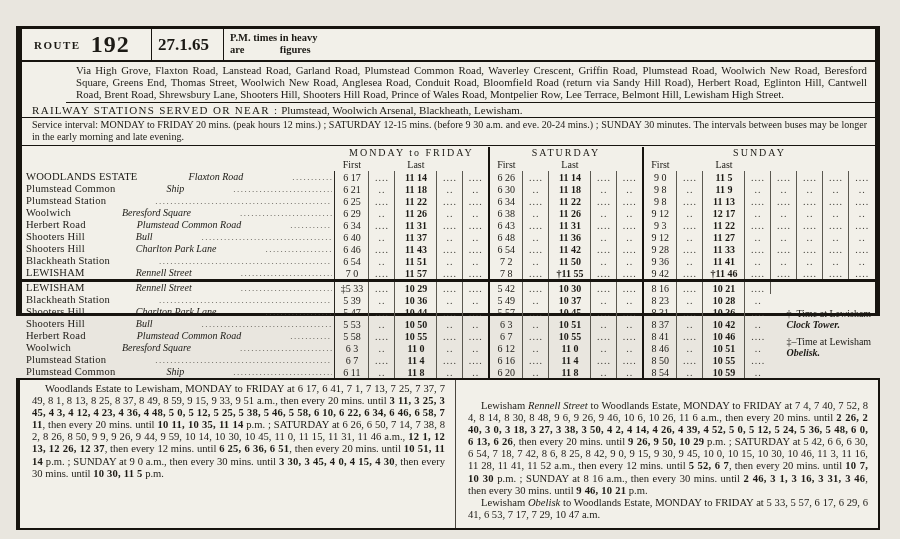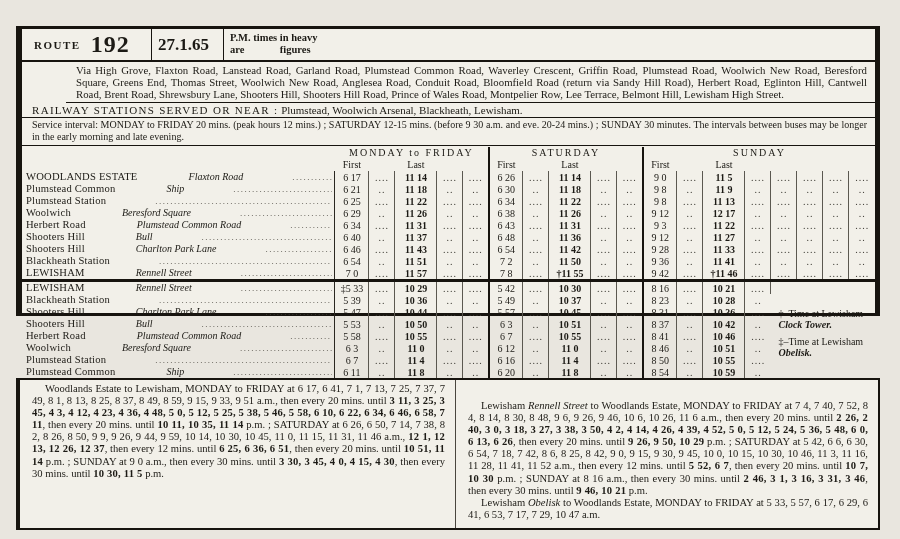--- a/index.html
+++ b/index.html
@@ -42,21 +42,21 @@
   #tt td.lbl { text-align:left; border-right:1.5px solid #2a2720; padding-left:4px; }
   .lbl-inner { display:flex; align-items:baseline;gap:47px; }
   .stop-name { font-size:10.6px; letter-spacing:0.2px; white-space:nowrap; }
   .stop-italic { font-style:italic; margin-left:4px; white-space:nowrap; }
   .leader { flex:1; overflow:hidden; white-space:nowrap; font-size:9px; color:#45423a; letter-spacing:1.5px; margin:0 2px; }
   td.pm { font-weight:bold; }
   td.fill { font-size:9px; color:#3e3b34; letter-spacing:1px; }
   #tt tbody.sec2 tr:first-child td { border-top:3px solid #17140f; }
   td.notes { vertical-align:middle; text-align:left !important; white-space:normal !important;
              font-size:10.8px; line-height:12.5px; padding:0 2px 0 7px; border-right:none !important; }
-  .note { margin-bottom:6px; }
+  .note { margin-bottom:6px;margin-left:8px; }
   .note i { font-weight:bold; }
 
   
   .dep-col { padding:3px 10px 3px 12px; font-size:10.6px; line-height:12.1px; text-align:justify; overflow:hidden; }
   #dep-left { width:436px; border-right:1px solid #4a463e; }
   #dep-right { flex:1; padding-top:20px; }
   .dep-title { text-align:center; font-size:12.5px; letter-spacing:3px; font-weight:bold; padding:3px 0 4px 0; }
   .dep-col p { text-indent:13px; }
   .dep-col b { letter-spacing:0.2px; }
 </style>

